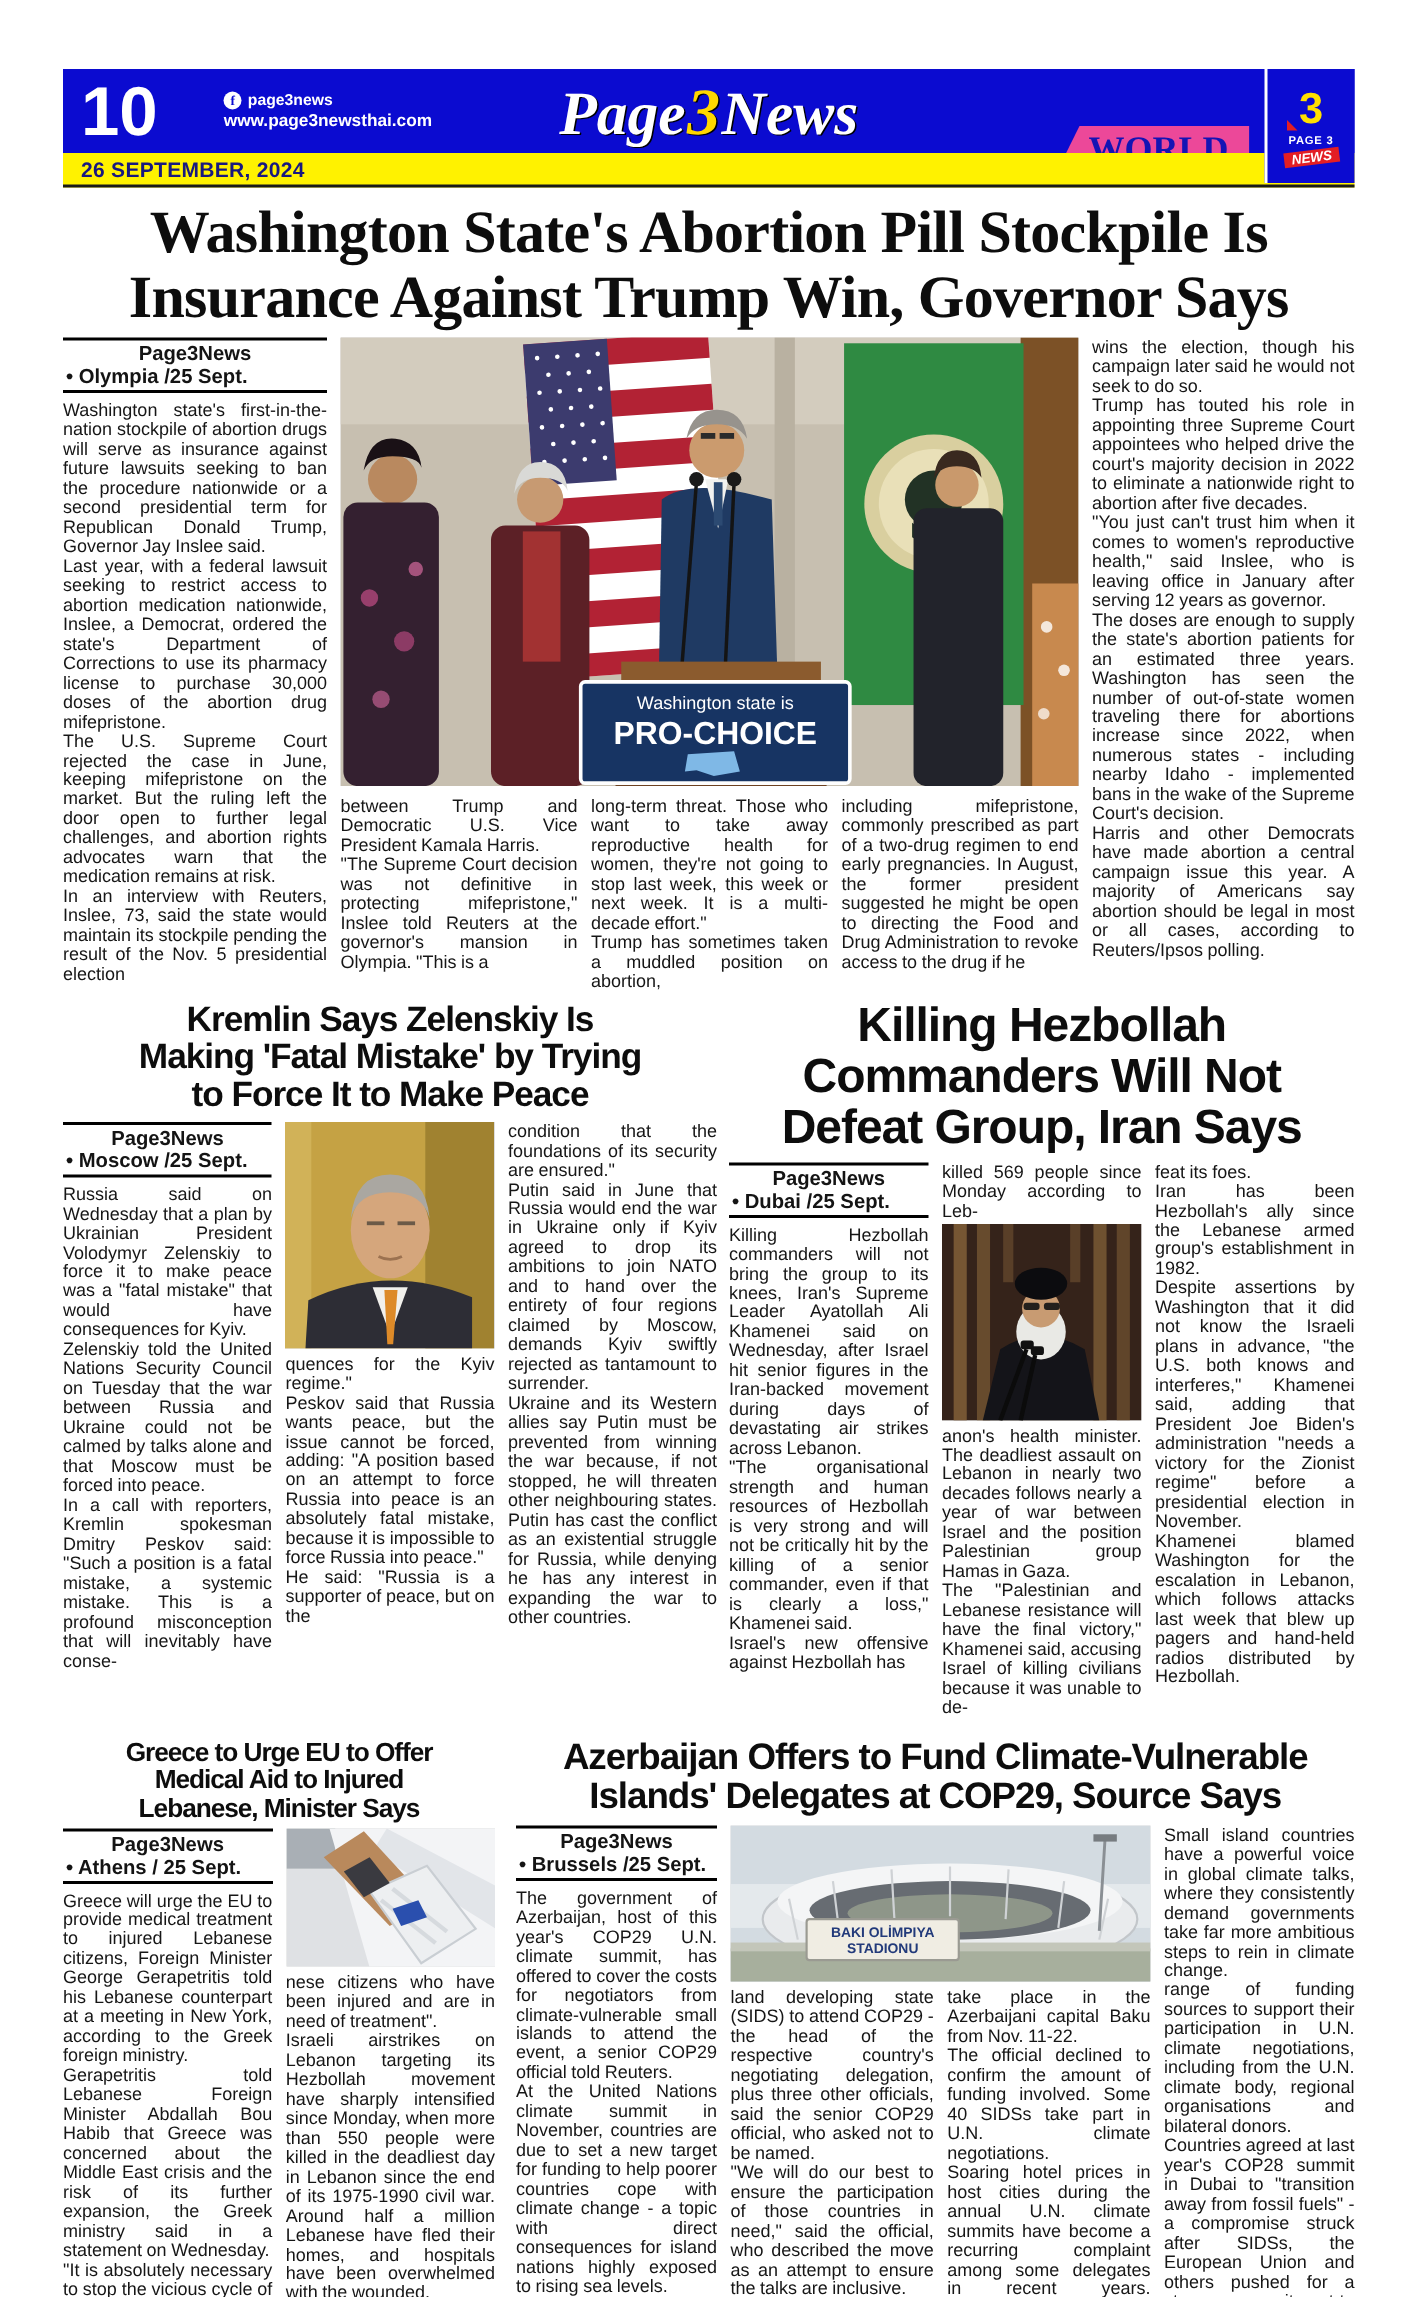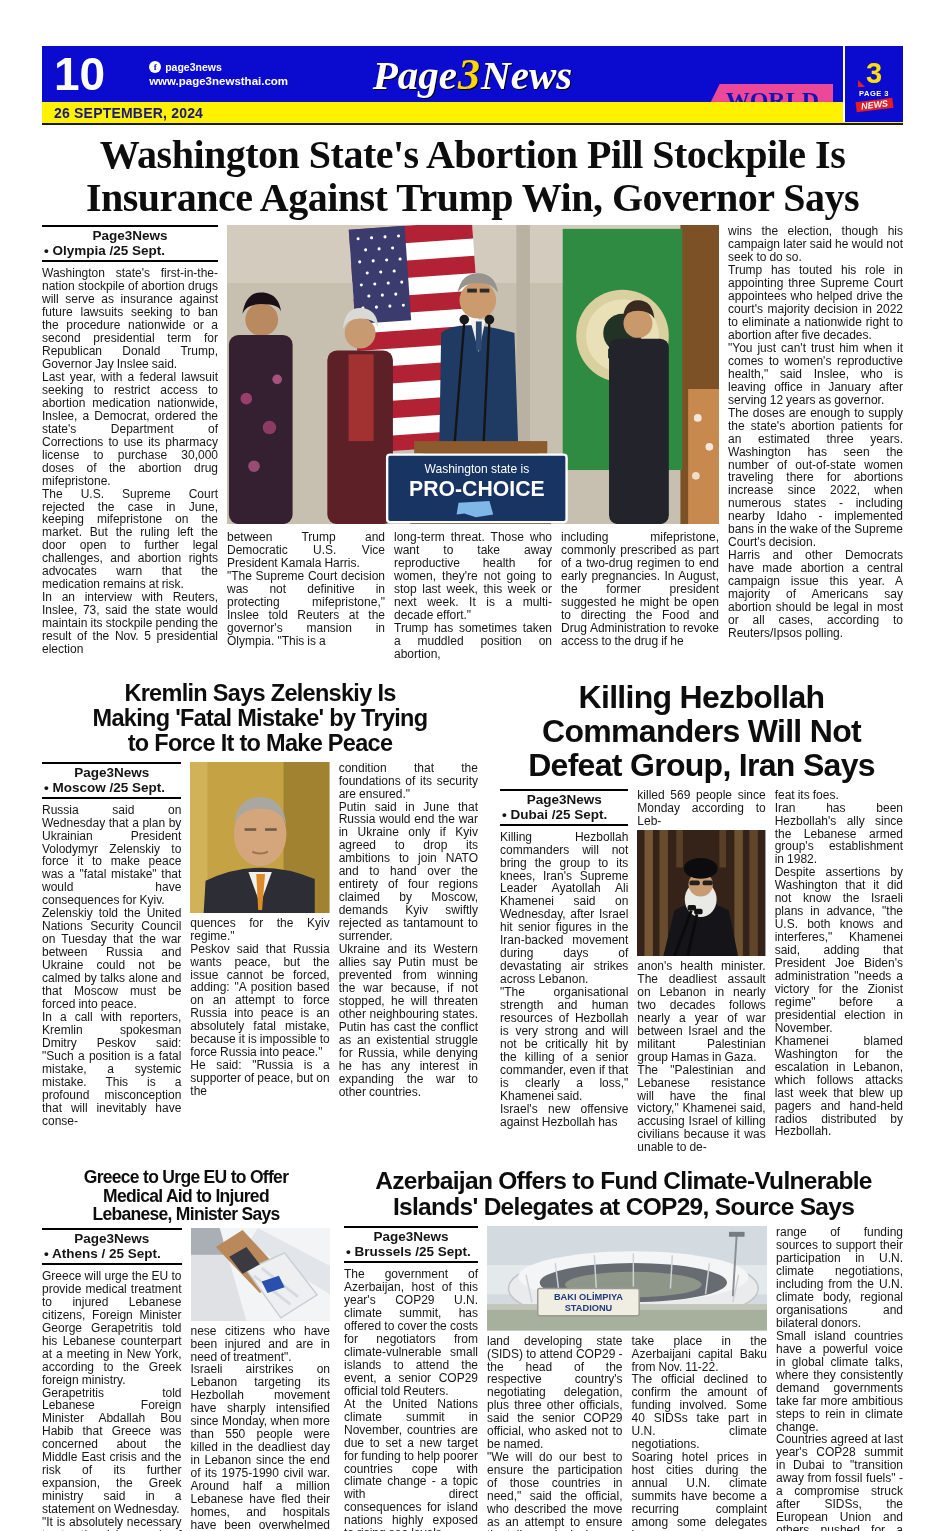--- a/index.html
+++ b/index.html
@@ -30,21 +30,21 @@
   .mainhead{font-family:"Liberation Serif",serif;font-weight:bold;font-size:40px;line-height:1.08;text-align:center;margin:8px 46px 4px 46px;color:#0d0d0d;letter-spacing:-0.5px;text-wrap:balance;}
   .h2{font-weight:bold;text-align:center;line-height:1.06;letter-spacing:-0.7px;margin:2px 0 6px;color:#0d0d0d;text-wrap:balance;}
 
   
   .art1{display:flex;gap:9px;margin:6px 42px 0 42px;}
   .a1c1{width:176px;flex:none;}
   .a1mid{width:492px;flex:none;}
   .a1c5{flex:1;min-width:0;}
   .midcols{display:flex;gap:9px;margin-top:7px;}
   .midcols>div{flex:1;min-width:0;}
-  .row2{display:flex;gap:22px;margin:18px 42px 0 42px;}
+  .row2{display:flex;gap:8px;margin:4px 42px 0 42px;}
   .kremlin{width:436px;flex:none;}
   .hez{flex:1;min-width:0;}
   .row3{display:flex;gap:14px;margin:12px 42px 0 42px;}
   .greece{width:288px;flex:none;}
   .azer{flex:1;min-width:0;}
   .acols{display:flex;gap:9px;}
   .acols>div{flex:1;min-width:0;}
   .azcols{display:flex;gap:9px;}
   .az1{width:134px;flex:none;}
   .azmid{width:280px;flex:none;}
@@ -322,21 +322,21 @@
               <rect x="70" y="54" width="11" height="5" rx="2" fill="#23201d"></rect>
             <ellipse cx="68" cy="41" rx="18" ry="11" fill="#0c0c0f"></ellipse>
             <g stroke="#0b0b0b" stroke-width="3">
                 <line x1="40" y1="135" x2="58" y2="86"></line>
                 <line x1="54" y1="135" x2="64" y2="90"></line>
               </g>
             <rect x="54" y="80" width="9" height="6" rx="2" fill="#111"></rect>
               <rect x="61" y="84" width="9" height="6" rx="2" fill="#111"></rect>
           </svg>
           <div class="body">
-              <p>anon's health minister. The deadliest assault on Lebanon in nearly two decades follows nearly a year of war between Israel and the militant Palestinian group Hamas in Gaza.</p>
+              <p>anon's health minister. The deadliest assault on Lebanon in nearly two decades follows nearly a year of war between Israel and the position Palestinian group Hamas in Gaza.</p>
               <p>The "Palestinian and Lebanese resistance will have the final victory," Khamenei said, accusing Israel of killing civilians because it was unable to de-</p>
             </div>
         </div>
         <div class="body">
             <p>feat its foes.</p>
             <p>Iran has been Hezbollah's ally since the Lebanese armed group's establishment in 1982.</p>
             <p>Despite assertions by Washington that it did not know the Israeli plans in advance, "the U.S. both knows and interferes," Khamenei said, adding that President Joe Biden's administration "needs a victory for the Zionist regime" before a presidential election in November.</p>
             <p>Khamenei blamed Washington for the escalation in Lebanon, which follows attacks last week that blew up pagers and hand-held radios distributed by Hezbollah.</p>
           </div>
       </div>
@@ -430,21 +430,21 @@
                 <p>COP29 is scheduled to</p>
               </div>
             <div class="body">
                 <p>take place in the Azerbaijani capital Baku from Nov. 11-22.</p>
                 <p>The official declined to confirm the amount of funding involved. Some 40 SIDSs take part in U.N. climate negotiations.</p>
                 <p>Soaring hotel prices in host cities during the annual U.N. climate summits have become a recurring complaint among some delegates in recent years. Delegates from developing countries draw on a</p>
               </div>
           </div>
         </div>
         <div class="az4 body">
+            <p>Small island countries have a powerful voice in global climate talks, where they consistently demand governments take far more ambitious steps to rein in climate change.</p>
             <p>range of funding sources to support their participation in U.N. climate negotiations, including from the U.N. climate body, regional organisations and bilateral donors.</p>
-            <p>Small island countries have a powerful voice in global climate talks, where they consistently demand governments take far more ambitious steps to rein in climate change.</p>
             <p>Countries agreed at last year's COP28 summit in Dubai to "transition away from fossil fuels" - a compromise struck after SIDSs, the European Union and others pushed for a stronger commitment to "phase out" such fuels. Some oil and gas-rich Gulf nations opposed the move.</p>
           </div>
       </div>
     </section>
   </div>
 
 </div>
 
 </body></html>

